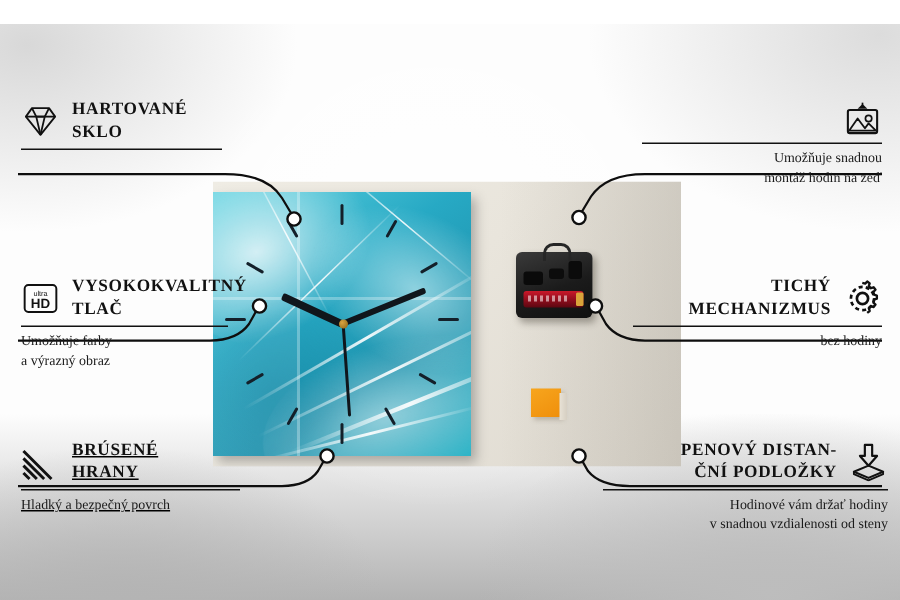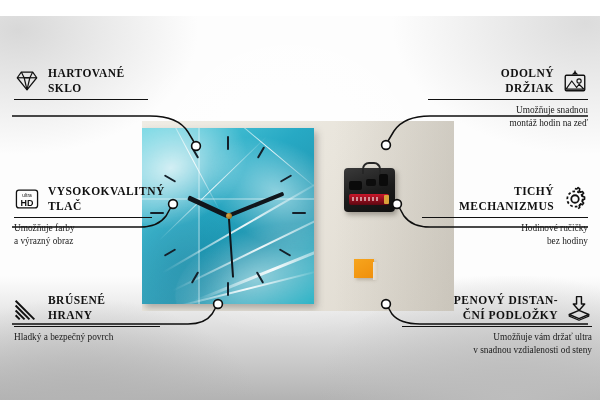--- a/index.html
+++ b/index.html
@@ -222,21 +222,21 @@
         <div class="title">TLAČ</div>
       </div>
     </div>
     <div class="rule" style="width:138px;"></div>
     <div class="desc">
       <div>Umožňuje farby</div>
       <div>a výrazný obraz</div>
     </div>
   </div>
 
-  <div class="callout co-left" style="left:14px;top:277px;width:160px;">
+  <div class="callout co-left" style="left:14px;top:277px;width:160px;text-decoration:underline;">
     <div class="head">
       <svg class="icon" viewBox="0 0 32 32">
         <g stroke="#111" stroke-width="2.4">
           <line x1="2" y1="7" x2="25" y2="30"></line>
           <line x1="2" y1="13" x2="19" y2="30"></line>
           <line x1="2" y1="19" x2="13" y2="30"></line>
           <line x1="2" y1="25" x2="7" y2="30"></line>
         </g>
       </svg>
       <div>
@@ -245,24 +245,20 @@
       </div>
     </div>
     <div class="rule" style="width:146px;"></div>
     <div class="desc">
       <div>Hladký a bezpečný povrch</div>
     </div>
   </div>
 
   <div class="callout co-right" style="right:12px;top:50px;width:160px;">
     <div class="head">
-      <div style="flex:1;">
-        <div class="title">ODOLNÝ</div>
-        <div class="title">DRŽIAK</div>
-      </div>
       <svg class="icon" viewBox="0 0 32 32">
         <path d="M16,3 L16,7" stroke="#111" stroke-width="1.4"></path>
         <path d="M12,8 L16,4 L20,8 Z" fill="#111"></path>
         <rect x="4" y="9" width="24" height="19" rx="1.5" fill="none" stroke="#111" stroke-width="1.7"></rect>
         <circle cx="21" cy="16" r="2.6" fill="none" stroke="#111" stroke-width="1.4"></circle>
         <path d="M5,26 L12,16 L18,24 L21,20 L27,26 Z" fill="none" stroke="#111" stroke-width="1.5" stroke-linejoin="round"></path>
       </svg>
     </div>
     <div class="rule" style="width:160px;margin-left:auto;"></div>
     <div class="desc">
@@ -284,37 +280,36 @@
                    L27.8,23.8 L26.1,26 L23.6,25.2 L21.8,27 L22.6,29.5 L20.4,31.2" transform="scale(0.92) translate(1.2,-1)"></path>
         </g>
         <g fill="none" stroke="#111" stroke-width="2.2">
           <circle cx="16" cy="16" r="9.5" stroke-dasharray="3.3 2.6"></circle>
           <circle cx="16" cy="16" r="4.6"></circle>
         </g>
       </svg>
     </div>
     <div class="rule" style="width:166px;margin-left:auto;"></div>
     <div class="desc">
-      <div>Hodinové ručičky</div>
       <div>bez hodiny</div>
     </div>
   </div>
 
   <div class="callout co-right" style="right:8px;top:277px;width:190px;">
     <div class="head">
       <div style="flex:1;">
         <div class="title">PENOVÝ DISTAN-</div>
         <div class="title">ČNÍ PODLOŽKY</div>
       </div>
       <svg class="icon" viewBox="0 0 32 32">
         <path d="M13,2 L19,2 L19,11 L23,11 L16,19 L9,11 L13,11 Z" fill="none" stroke="#111" stroke-width="1.8" stroke-linejoin="round"></path>
         <path d="M16,19 L28,24 L16,29 L4,24 Z" fill="none" stroke="#111" stroke-width="1.7" stroke-linejoin="round"></path>
         <path d="M4,24 L4,26 L16,31 L28,26 L28,24" fill="none" stroke="#111" stroke-width="1.5" stroke-linejoin="round"></path>
       </svg>
     </div>
     <div class="rule" style="width:190px;margin-left:auto;"></div>
     <div class="desc">
-      <div>Umožňuje vám držať ultra</div>
+      <div>Hodinové vám držať hodiny</div>
       <div>v snadnou vzdialenosti od steny</div>
     </div>
   </div>
 
 </div>
 
 </body></html>

